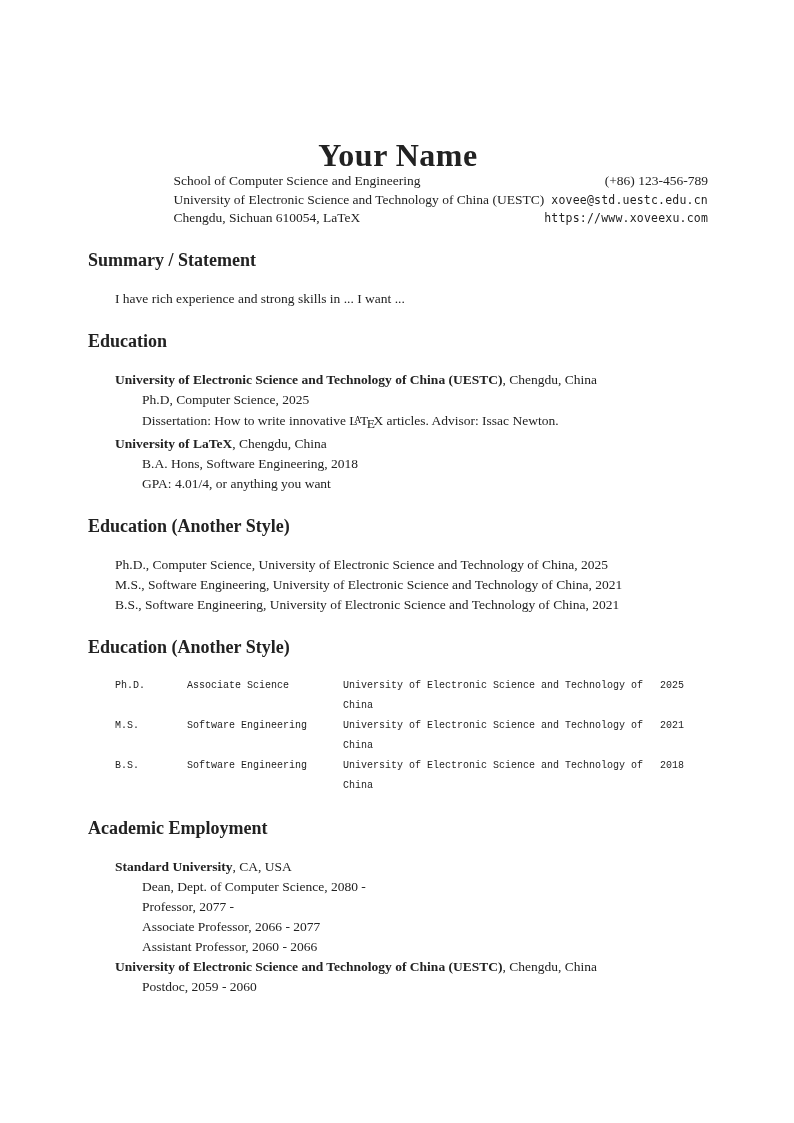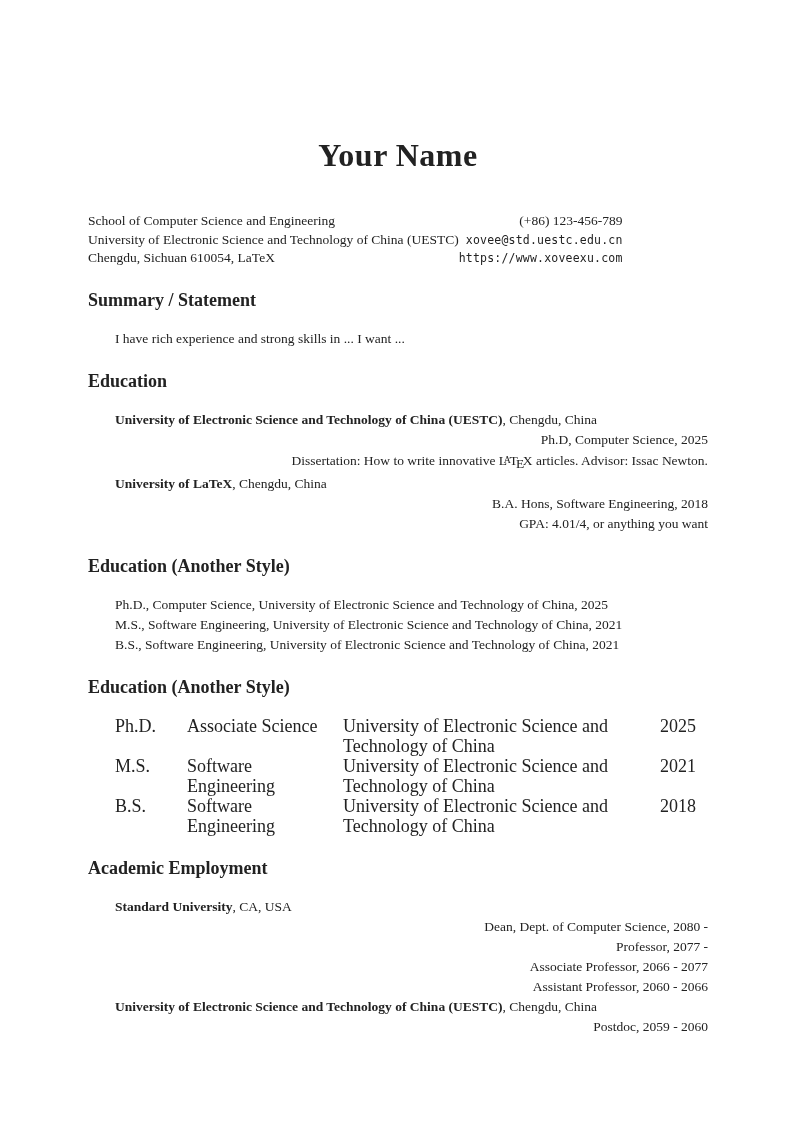--- a/index.html
+++ b/index.html
@@ -21,23 +21,22 @@
   h1.name {
     margin: 0;
     text-align: center;
     font-size: 32px;
     line-height: 34px;
     font-weight: 700;
     letter-spacing: 0.5px;
   }
   .contact {
     display: flex;
-    justify-content: flex-start;
+    justify-content: flex-end;
     align-items: flex-start;
-    margin-top: 40px;
   }
   .cline {
     font-size: 13.5px;
     line-height: 18.5px;
     white-space: nowrap;
   }
   .contact-right { text-align: right; }
   .mono {
     font-family: "DejaVu Sans Mono", monospace;
     font-size: 11.5px;
@@ -52,41 +51,42 @@
   }
   .section-body {
     margin-top: 18px;
     padding-left: 27px;
   }
   .line {
     font-size: 13.5px;
     line-height: 20px;
     white-space: nowrap;
   }
-  .indent { padding-left: 27px; text-align: right; }
+  .indent { padding-left: 27px; }
   .bold { font-weight: 700; }
   
   .latex-logo { white-space: nowrap; }
   .latex-a {
     font-size: 0.72em;
     vertical-align: 0.25em;
     margin-left: -0.34em;
     margin-right: -0.14em;
   }
   .latex-e {
     vertical-align: -0.2em;
     margin-left: -0.115em;
     margin-right: -0.115em;
   }
   
   .edu-table { width: 100%; }
   .edu-row {
     display: flex;
-    font-size: 18px;
+    font-size: 10px;
     line-height: 20px;
+    font-family: Liberation Mono, monospace;
   }
   .col-degree { width: 72px; flex: 0 0 72px; }
   .col-major  { width: 156px; flex: 0 0 156px; }
   .col-inst   { flex: 1 1 auto; }
   .col-year   { flex: 0 0 48px; text-align: left; }
 </style>
 </head>
 <body>
 
 <div class="page">

